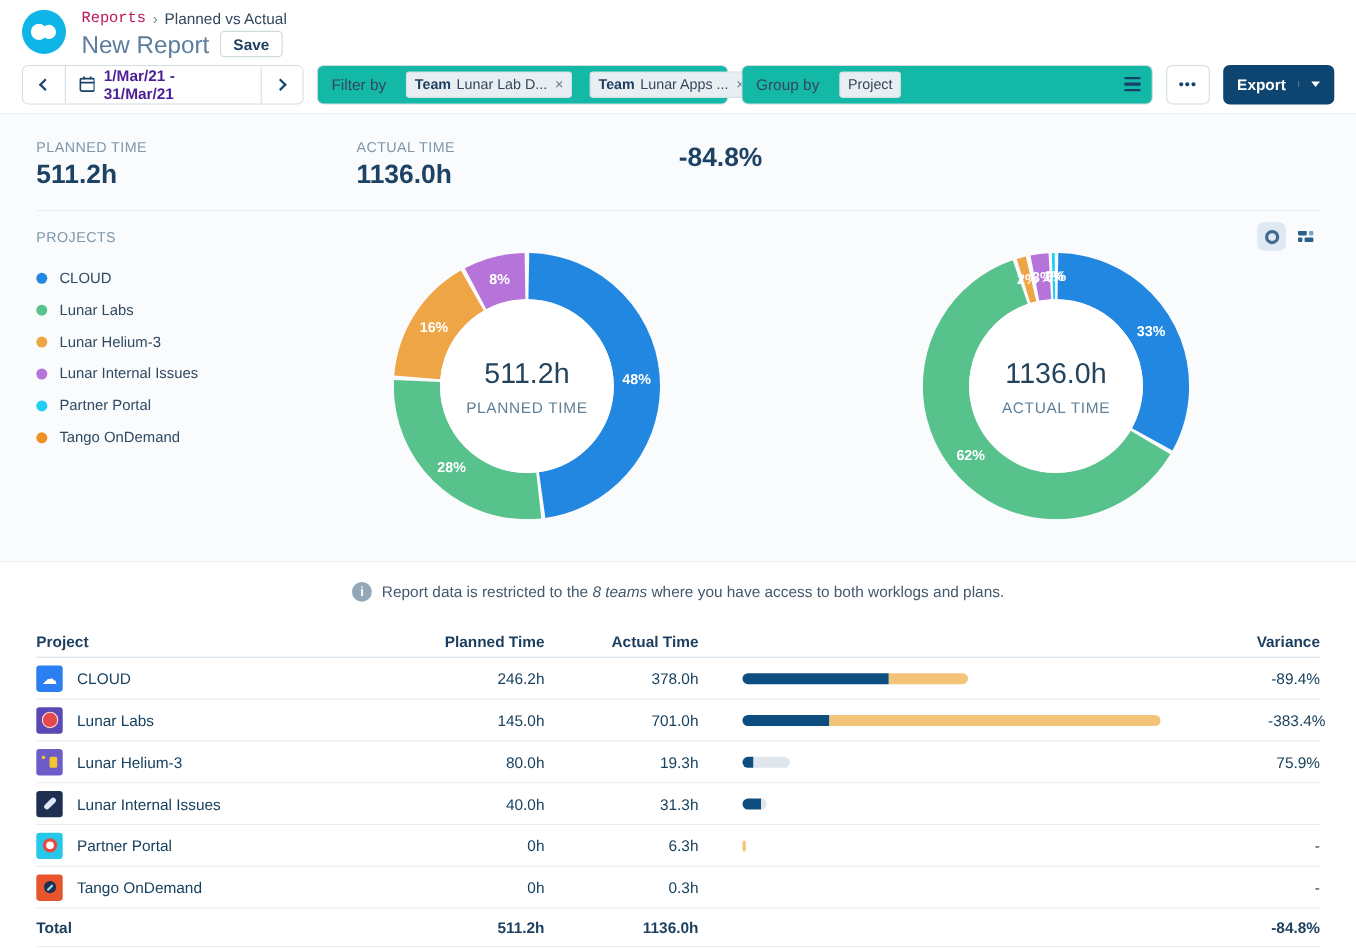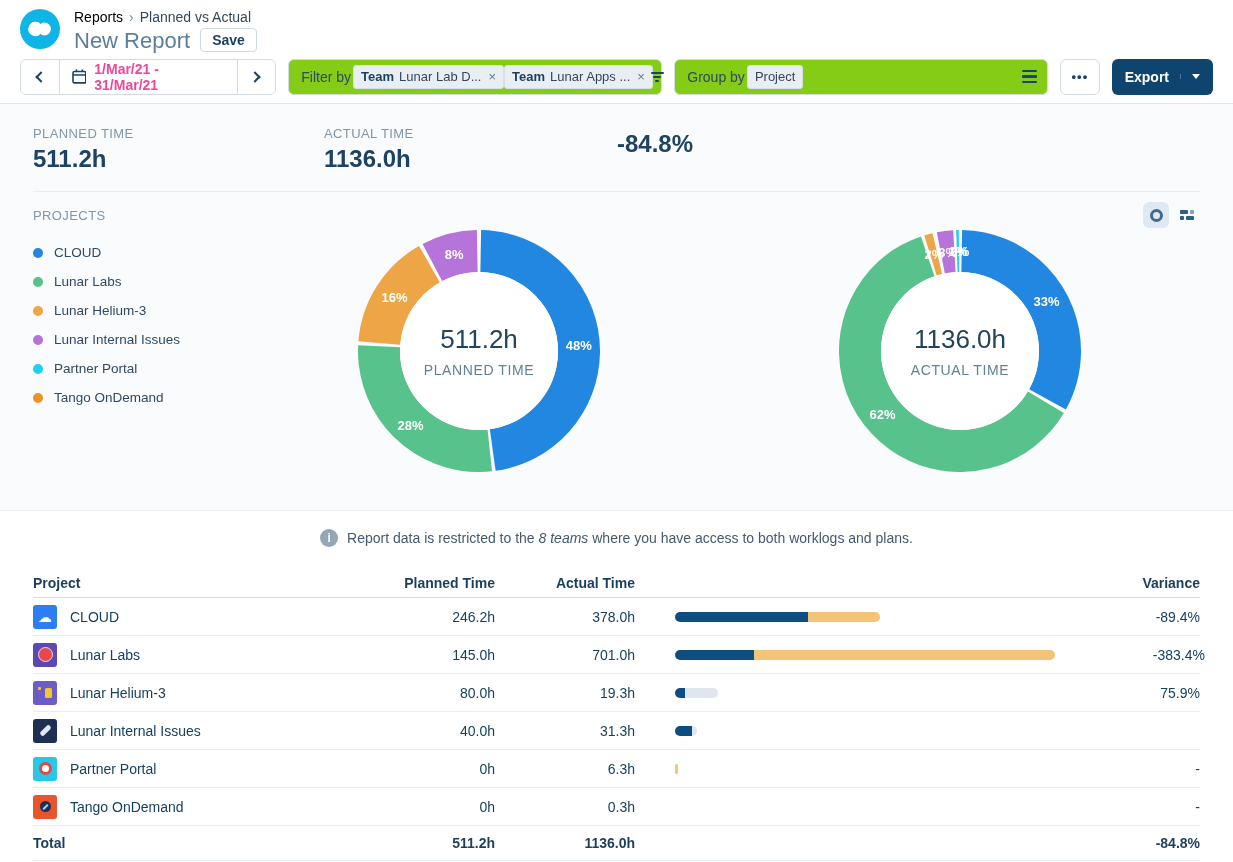--- a/index.html
+++ b/index.html
@@ -9,36 +9,36 @@
     background:#ffffff;
     color:#1c3e5e;
     width:1233px; height:862px;
     overflow:hidden;
   }
   
   .app-header { height:58px; padding:8px 20px 0 20px; display:flex; align-items:flex-start; gap:14px; background:#fff; }
   .logo { width:40px; height:40px; flex:0 0 40px; margin-top:1px; cursor:pointer; }
   .head-col { display:flex; flex-direction:column; }
   .breadcrumb { font-size:14px; line-height:18px; display:flex; gap:6px; align-items:center; }
-  .breadcrumb .bc-link { color:#000000; cursor:pointer; }
+  .breadcrumb .bc-link { color:#be185d; cursor:pointer;font-family:Liberation Mono, monospace; }
   .breadcrumb .bc-sep { color:#7a8b9c; }
   .breadcrumb .bc-cur { color:#33475c; }
   .title-row { display:flex; align-items:flex-start; gap:10px; margin-top:2px; }
   .page-title { font-size:22px; color:#5c7d9d; }
   .save-btn { font-size:14px; font-weight:bold; color:#1c3e5e; background:#fff;
     border:1px solid #cfd9e0; border-radius:4px; padding:3px 11px; cursor:pointer; }
   
   .toolbar { height:46px; padding:0 20px 8px 20px; display:flex; align-items:center; gap:12px; background:#fff; border-bottom:1px solid #dfe6ec; }
   .datenav { display:flex; align-items:stretch; height:36px; border:1px solid #d3dce3; border-radius:6px; overflow:hidden; background:#fff; }
   .dn-btn { width:38px; display:flex; align-items:center; justify-content:center; cursor:pointer; background:#fff; border:none; }
-  .dn-mid { display:flex; align-items:center; gap:8px; padding:0 12px; border-left:1px solid #d3dce3; border-right:1px solid #d3dce3; font-size:14px; font-weight:bold; color:#ec4899; cursor:pointer; }
+  .dn-mid { display:flex; align-items:center; gap:8px; padding:0 12px; border-left:1px solid #d3dce3; border-right:1px solid #d3dce3; font-size:14px; font-weight:bold; color:#4c1d95; cursor:pointer; }
   .chev { width:8px; height:8px; border-right:2.4px solid #17436b; border-bottom:2.4px solid #17436b; display:inline-block; }
   .chev-left  { transform:rotate(135deg); margin-left:3px; }
   .chev-right { transform:rotate(-45deg); margin-right:3px; }
-  .boxfield { height:36px; border:1px solid #d3dce3; border-radius:6px; background:#84cc16; display:flex; align-items:center; padding:0 10px; gap:0; }
+  .boxfield { height:36px; border:1px solid #d3dce3; border-radius:6px; background:#14b8a6; display:flex; align-items:center; padding:0 10px; gap:16px; }
   .filterbox { width:374px; }
   .groupbox  { width:378px; }
   .field-label { font-size:14px; color:#33475c; white-space:nowrap; padding:0 2px; }
   .chip { display:flex; align-items:center; gap:5px; background:#e9eef2; border:1px solid #d6dee6;
     border-radius:3px; height:24px; padding:0 7px; font-size:13px; color:#33475c; white-space:nowrap; cursor:pointer; }
   .chip b { color:#1c3e5e; }
   .chip .chip-x { color:#64788c; font-size:13px; margin-left:2px; cursor:pointer; }
   .funnel-icon { display:flex; flex-direction:column; align-items:center; gap:2px; margin-left:-2px; cursor:pointer; }
   .funnel-icon i { display:block; background:#17436b; height:2px; border-radius:1px; }
   .funnel-icon i:nth-child(1){ width:13px; } .funnel-icon i:nth-child(2){ width:8px; } .funnel-icon i:nth-child(3){ width:4px; }

